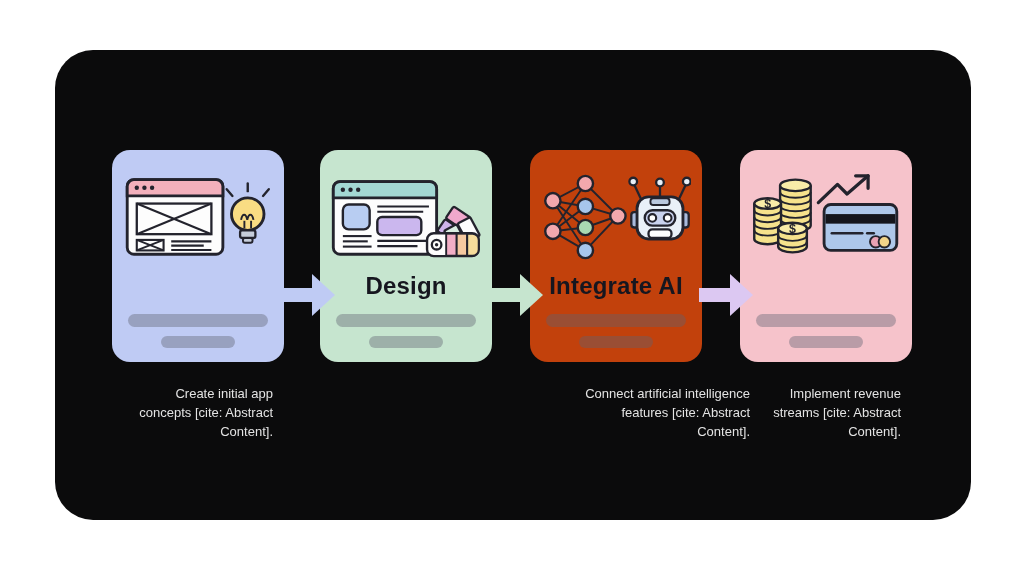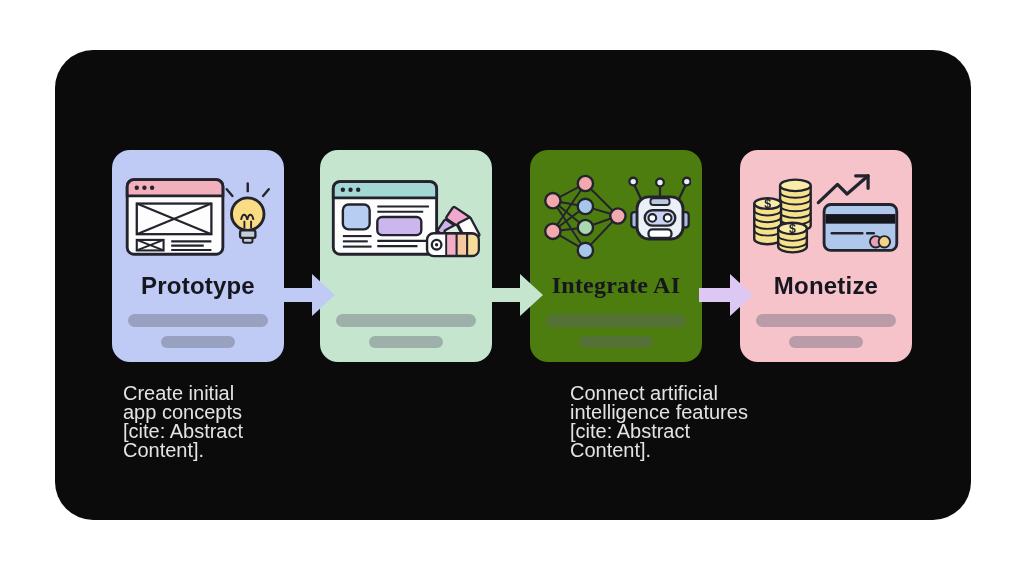--- a/index.html
+++ b/index.html
@@ -25,22 +25,22 @@
   }
   .bar{
     position:absolute;left:50%;transform:translateX(-50%);
     background:var(--bar_color,rgba(95,98,112,.4));border-radius:8px;
   }
   .bar-1{top:164px;width:140px;height:13px;}
   .bar-2{top:186px;width:74px;height:12px;}
   .arrow{position:absolute;top:222px;width:56px;height:46px;z-index:3;}
   .arrow-1{left:226px;}.arrow-2{left:434px;}.arrow-3{left:644px;}
   .desc{
-    position:absolute;top:334px;text-align:left;
-    font-size:20px;line-height:19px;color:var(--description_color,#e3e3e3);
+    position:absolute;top:334px;text-align:right;
+    font-size:13px;line-height:19px;color:var(--description_color,#e3e3e3);
   }
   .desc-1{left:68px;width:150px;}
   .desc-2{left:271px;width:160px;}
   .desc-3{left:471px;width:180px;margin-left:44px;}
   .desc-4{left:696px;width:150px;}
   svg{display:block;}
 </style>
 </head>
 <body>
 
@@ -67,21 +67,20 @@
         <line x1="114" y1="25" x2="108" y2="18" stroke="#23232d" stroke-width="2.5" stroke-linecap="round"></line>
         <line x1="146" y1="25" x2="152" y2="18" stroke="#23232d" stroke-width="2.5" stroke-linecap="round"></line>
         <circle cx="130" cy="44" r="17" fill="#f9dc83" stroke="#23232d" stroke-width="3"></circle>
         <path d="M123 50 c1.5 -7 5 -7 6.5 0 c1.5 -7 5 -7 6.5 0" fill="none" stroke="#23232d" stroke-width="2"></path>
         <line x1="126.5" y1="51" x2="126.5" y2="59" stroke="#23232d" stroke-width="2"></line>
         <line x1="133.5" y1="51" x2="133.5" y2="59" stroke="#23232d" stroke-width="2"></line>
         <rect x="122" y="61" width="16" height="8" rx="2" fill="#c6cdda" stroke="#23232d" stroke-width="2.4"></rect>
         <rect x="125" y="69" width="10" height="5" rx="2" fill="#c6cdda" stroke="#23232d" stroke-width="2"></rect>
       </svg>
     </div>
-    <div class="card-title">Prototype</div>
     <div class="bar bar-1"></div>
     <div class="bar bar-2"></div>
   </div>
 
   <div class="card card-2" style="background-color: rgb(198, 229, 207);">
     <div class="icon-wrap">
       <svg width="150" height="88" viewBox="0 0 156 92">
         <rect x="2" y="10" width="108" height="76" rx="7" fill="#fdfdfd" stroke="#23232d" stroke-width="3"></rect>
         <path d="M2 27 V17 a7 7 0 0 1 7 -7 h94 a7 7 0 0 1 7 7 v10 Z" fill="#a3d7d3" stroke="#23232d" stroke-width="3"></path>
         <circle cx="12" cy="18.5" r="2.3" fill="#23232d"></circle>
@@ -105,25 +104,26 @@
           <rect x="140" y="65" width="15" height="22" rx="2" fill="#fdfdfd" stroke="#23232d" stroke-width="2.4"></rect>
         </g>
         <rect x="100" y="64" width="54" height="24" rx="7" fill="#fdfdfd" stroke="#23232d" stroke-width="2.5"></rect>
         <rect x="120" y="64.5" width="11" height="23" fill="#f2aec6" stroke="#23232d" stroke-width="2"></rect>
         <rect x="131" y="64.5" width="11" height="23" fill="#f5c9a0" stroke="#23232d" stroke-width="2"></rect>
         <path d="M142 64.5 h5.5 a6.5 6.5 0 0 1 6.5 6.5 v10 a6.5 6.5 0 0 1 -6.5 6.5 h-5.5 Z" fill="#f6dc9b" stroke="#23232d" stroke-width="2"></path>
         <circle cx="110" cy="76" r="5" fill="#fdfdfd" stroke="#23232d" stroke-width="2.4"></circle>
         <circle cx="110" cy="76" r="1.8" fill="#23232d"></circle>
       </svg>
     </div>
-    <div class="bar bar-1"></div>
-    <div class="bar bar-2"></div>
-  </div>
-
-  <div class="card card-3" style="background-color: #4d7c0f; font-family: Liberation Serif, serif;">
+    <div class="card-title">Design</div>
+    <div class="bar bar-1"></div>
+    <div class="bar bar-2"></div>
+  </div>
+
+  <div class="card card-3" style="background-color: #c2410c;">
     <div class="icon-wrap">
       <svg width="150" height="88" viewBox="0 0 156 92">
         <g stroke="#23232d" stroke-width="2">
           <line x1="12" y1="30" x2="46" y2="12"></line>
             <line x1="12" y1="30" x2="46" y2="36"></line>
           <line x1="12" y1="30" x2="46" y2="58"></line>
             <line x1="12" y1="30" x2="46" y2="82"></line>
           <line x1="12" y1="62" x2="46" y2="12"></line>
             <line x1="12" y1="62" x2="46" y2="36"></line>
           <line x1="12" y1="62" x2="46" y2="58"></line>
@@ -178,21 +178,20 @@
         <polyline points="70,32 90,13 100,23 122,4" fill="none" stroke="#23232d" stroke-width="3.4" stroke-linecap="round" stroke-linejoin="round"></polyline>
         <path d="M109 4 H122 V17" fill="none" stroke="#23232d" stroke-width="3.4" stroke-linecap="round" stroke-linejoin="round"></path>
         <rect x="76" y="34" width="76" height="48" rx="7" fill="#aec7ea" stroke="#23232d" stroke-width="3"></rect>
         <rect x="77.5" y="44" width="73" height="10" fill="#15151c"></rect>
         <line x1="84" y1="64" x2="116" y2="64" stroke="#23232d" stroke-width="2.5" stroke-linecap="round"></line>
         <line x1="121" y1="64" x2="128" y2="64" stroke="#23232d" stroke-width="2.5" stroke-linecap="round"></line>
         <circle cx="130" cy="73" r="6" fill="#e9a2b4" stroke="#23232d" stroke-width="2"></circle>
         <circle cx="139" cy="73" r="6" fill="#f2d489" stroke="#23232d" stroke-width="2"></circle>
       </svg>
     </div>
-    <div class="card-title">Monetize</div>
     <div class="bar bar-1"></div>
     <div class="bar bar-2"></div>
   </div>
 
   <svg class="arrow arrow-1" viewBox="0 0 56 46">
     <g fill="#bfcbf4">
         <rect x="0" y="16" width="31" height="14"></rect>
         <polygon points="31,2 31,44 54,23"></polygon>
       </g>
   </svg>
@@ -204,14 +203,15 @@
   </svg>
   <svg class="arrow arrow-3" viewBox="0 0 56 46">
     <g fill="#dcc8f2">
         <rect x="0" y="16" width="31" height="14"></rect>
         <polygon points="31,2 31,44 54,23"></polygon>
       </g>
   </svg>
 
   <div class="desc desc-1">Create initial app concepts [cite: Abstract Content].</div>
   <div class="desc desc-3">Connect artificial intelligence features [cite: Abstract Content].</div>
+  <div class="desc desc-4">Implement revenue streams [cite: Abstract Content].</div>
 
 </div>
 
 </body></html>

